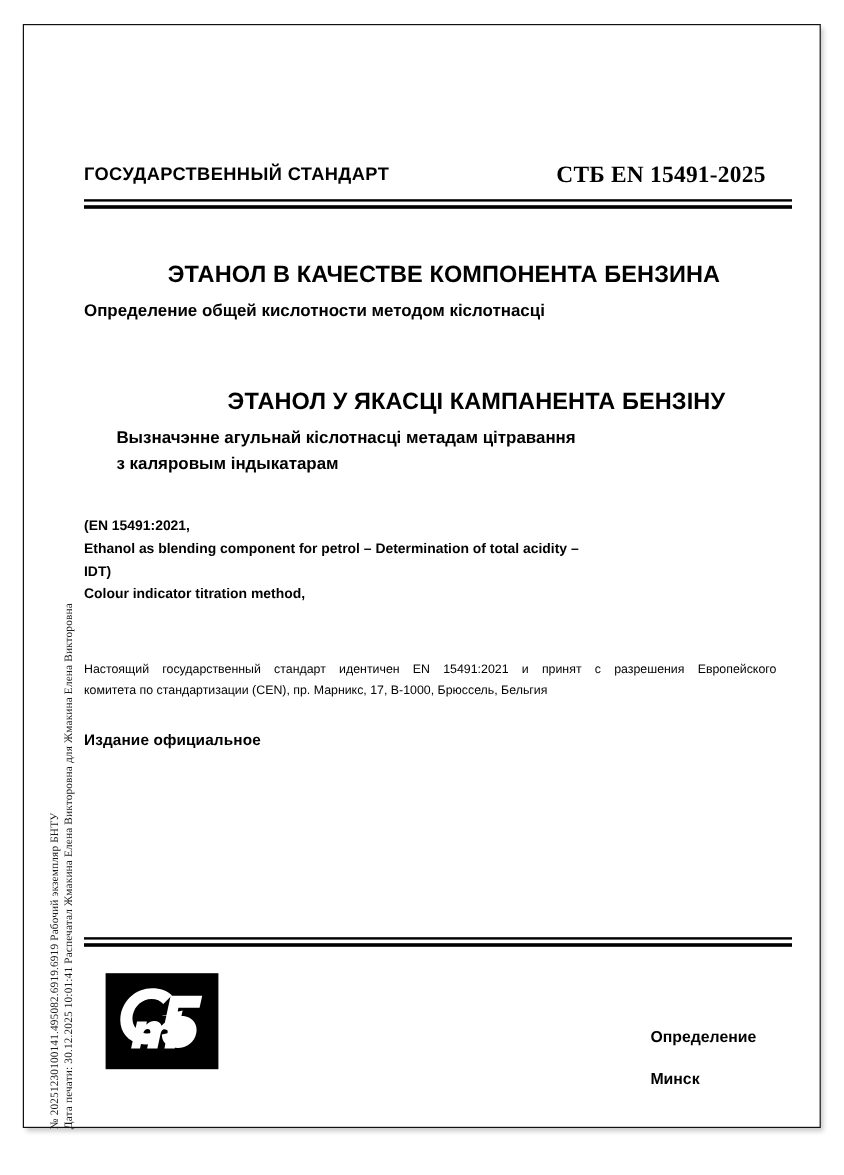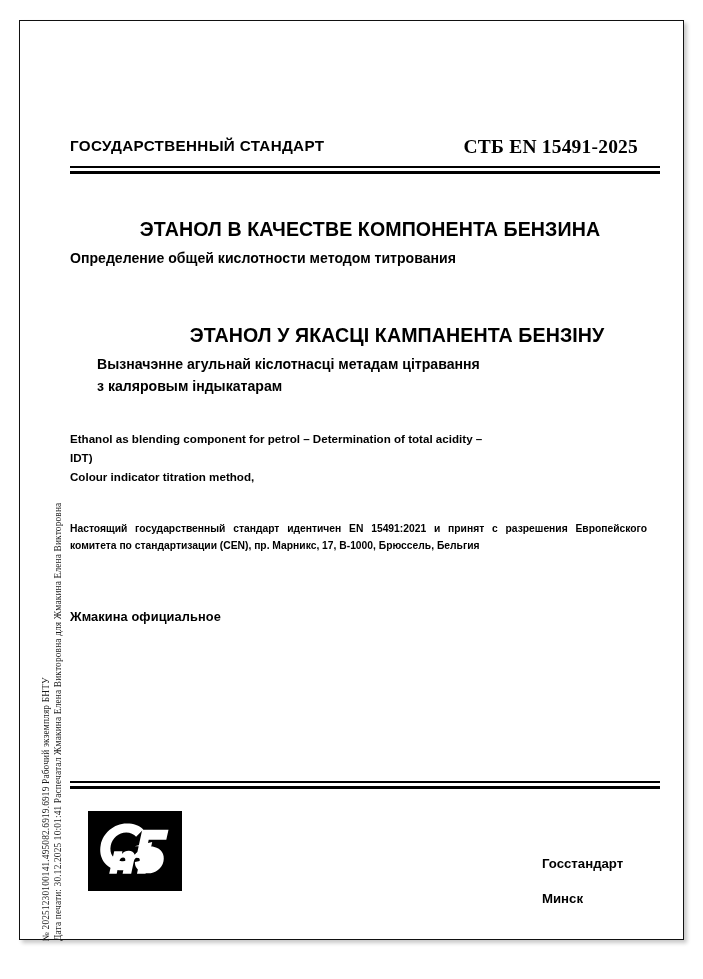--- a/index.html
+++ b/index.html
@@ -138,24 +138,24 @@
     font-size: 11.6px;
     font-weight: bold;
     line-height: 1.62;
   }
   #en-block div { white-space: nowrap; }
 
   
   #identical-note {
     position: absolute;
     left: 50px;
-    top: 500px;
+    top: 530px;
     width: 577px;
     font-size: 10.3px;
-    font-weight: bold;
+    font-weight: normal;
     line-height: 1.62;
     text-align: justify;
   }
   #identical-note .nline { display: block; }
   #identical-note .just {
     text-align: justify;
     text-align-last: justify;
   }
 
   
@@ -209,59 +209,60 @@
 
   <div class="rule-group" id="rule-top">
     <div class="rule-thin"></div>
     <div class="rule-gap"></div>
     <div class="rule-thick"></div>
   </div>
 
   <div id="title-ru">
     <div class="title-main">ЭТАНОЛ В КАЧЕСТВЕ КОМПОНЕНТА БЕНЗИНА</div>
     <div class="title-sub">
-      <div>Определение общей кислотности методом титрования</div>
+      <div>Определение общей кислотности методом кіслотнасці</div>
     </div>
   </div>
 
   <div id="title-be">
     <div class="title-main">ЭТАНОЛ У ЯКАСЦІ КАМПАНЕНТА БЕНЗІНУ</div>
     <div class="title-sub">
       <div>Вызначэнне агульнай кіслотнасці метадам цітравання</div>
       <div>з каляровым індыкатарам</div>
     </div>
   </div>
 
   <div id="en-block">
+    <div>(EN 15491:2021,</div>
     <div>Ethanol as blending component for petrol – Determination of total acidity –</div>
     <div>IDT)</div>
     <div>Colour indicator titration method,</div>
   </div>
 
   <div id="identical-note">
     <span class="nline just">Настоящий государственный стандарт идентичен EN 15491:2021 и принят с разрешения Европейского</span>
     <span class="nline">комитета по стандартизации (CEN), пр. Марникс, 17, B-1000, Брюссель, Бельгия</span>
   </div>
 
-  <div id="official-edition">Жмакина официальное</div>
+  <div id="official-edition">Издание официальное</div>
 
   <div class="rule-group" id="rule-bottom">
     <div class="rule-thin"></div>
     <div class="rule-gap"></div>
     <div class="rule-thick"></div>
   </div>
 
   <div id="gosstandart-logo">
     <svg width="94" height="80" viewBox="0 0 94 80" aria-hidden="true">
       <g fill="#ffffff">
         <path d="M38.5 12.5c-12.5 0-23.5 9.5-25.8 21.6-2.4 12.6 4.6 22.8 16.5 24.9 3.4 .6 6.9 .4 10.1-.5l2.6-9.9c-2.9 1.4-6.3 2-9.4 1.4-7.2-1.3-11.3-7.6-9.8-15.3 1.5-7.6 8-13.3 15.5-13.3 4.2 0 7.7 1.6 9.9 4.3l7.2-7.3c-4.1-4.1-10-6-16.8-5.9z"></path>
         <path d="M46.6 35.3h9.1l-2 9.4c-.6 2.9-.1 5.1 1.4 6.5 1.5 1.4 3.8 1.9 6.5 1.4 3.6-.7 6.3-3.2 7.1-6.8.8-3.8-1-6.6-4.7-7.4-1.8-.4-3.7-.3-5.4.3l2.1-9.9h17.6l2.2-10.1H54.2l-6 27.9 8.7 1.9c.5-1.6 1.7-2.7 3.3-3 1.9-.4 3.3.5 2.9 2.4-.3 1.6-1.7 2.8-3.4 3.1-1.7.3-3-.4-3.3-2l-9.5 2.1c-.2 5.6 3.6 9.7 9.9 10.9 8.7 1.6 16.9-3.3 18.7-11.8 1.5-7.1-2.4-12.9-9.3-14.3-1-.2-2-.3-3-.3l1-4.6z"></path>
         <path d="M28.7 62.8l2.6-12.3c.5-2.4 1.9-3.9 3.8-3.9 1.8 0 2.6 1.4 2.1 3.7l-2.6 12.5h8.6l2.6-12.4c.5-2.4 1.9-3.8 3.8-3.8 1.8 0 2.5 1.4 2 3.7l-2.6 12.5h8.6l2.9-13.8c1.1-5.4-1.4-9.2-6.3-9.2-3 0-5.6 1.4-7.5 3.9-.9-2.5-3-3.9-6-3.9-2.7 0-5 1.1-6.8 3.1l.5-2.6h-8.2l-5 22.5h8.5z"></path>
       </g>
     </svg>
   </div>
 
   <div id="footer-block">
-    <div>Госстандарт</div>
+    <div>Определение</div>
     <div id="footer-city">Минск</div>
   </div>
 
 </div>
 
 </body></html>

